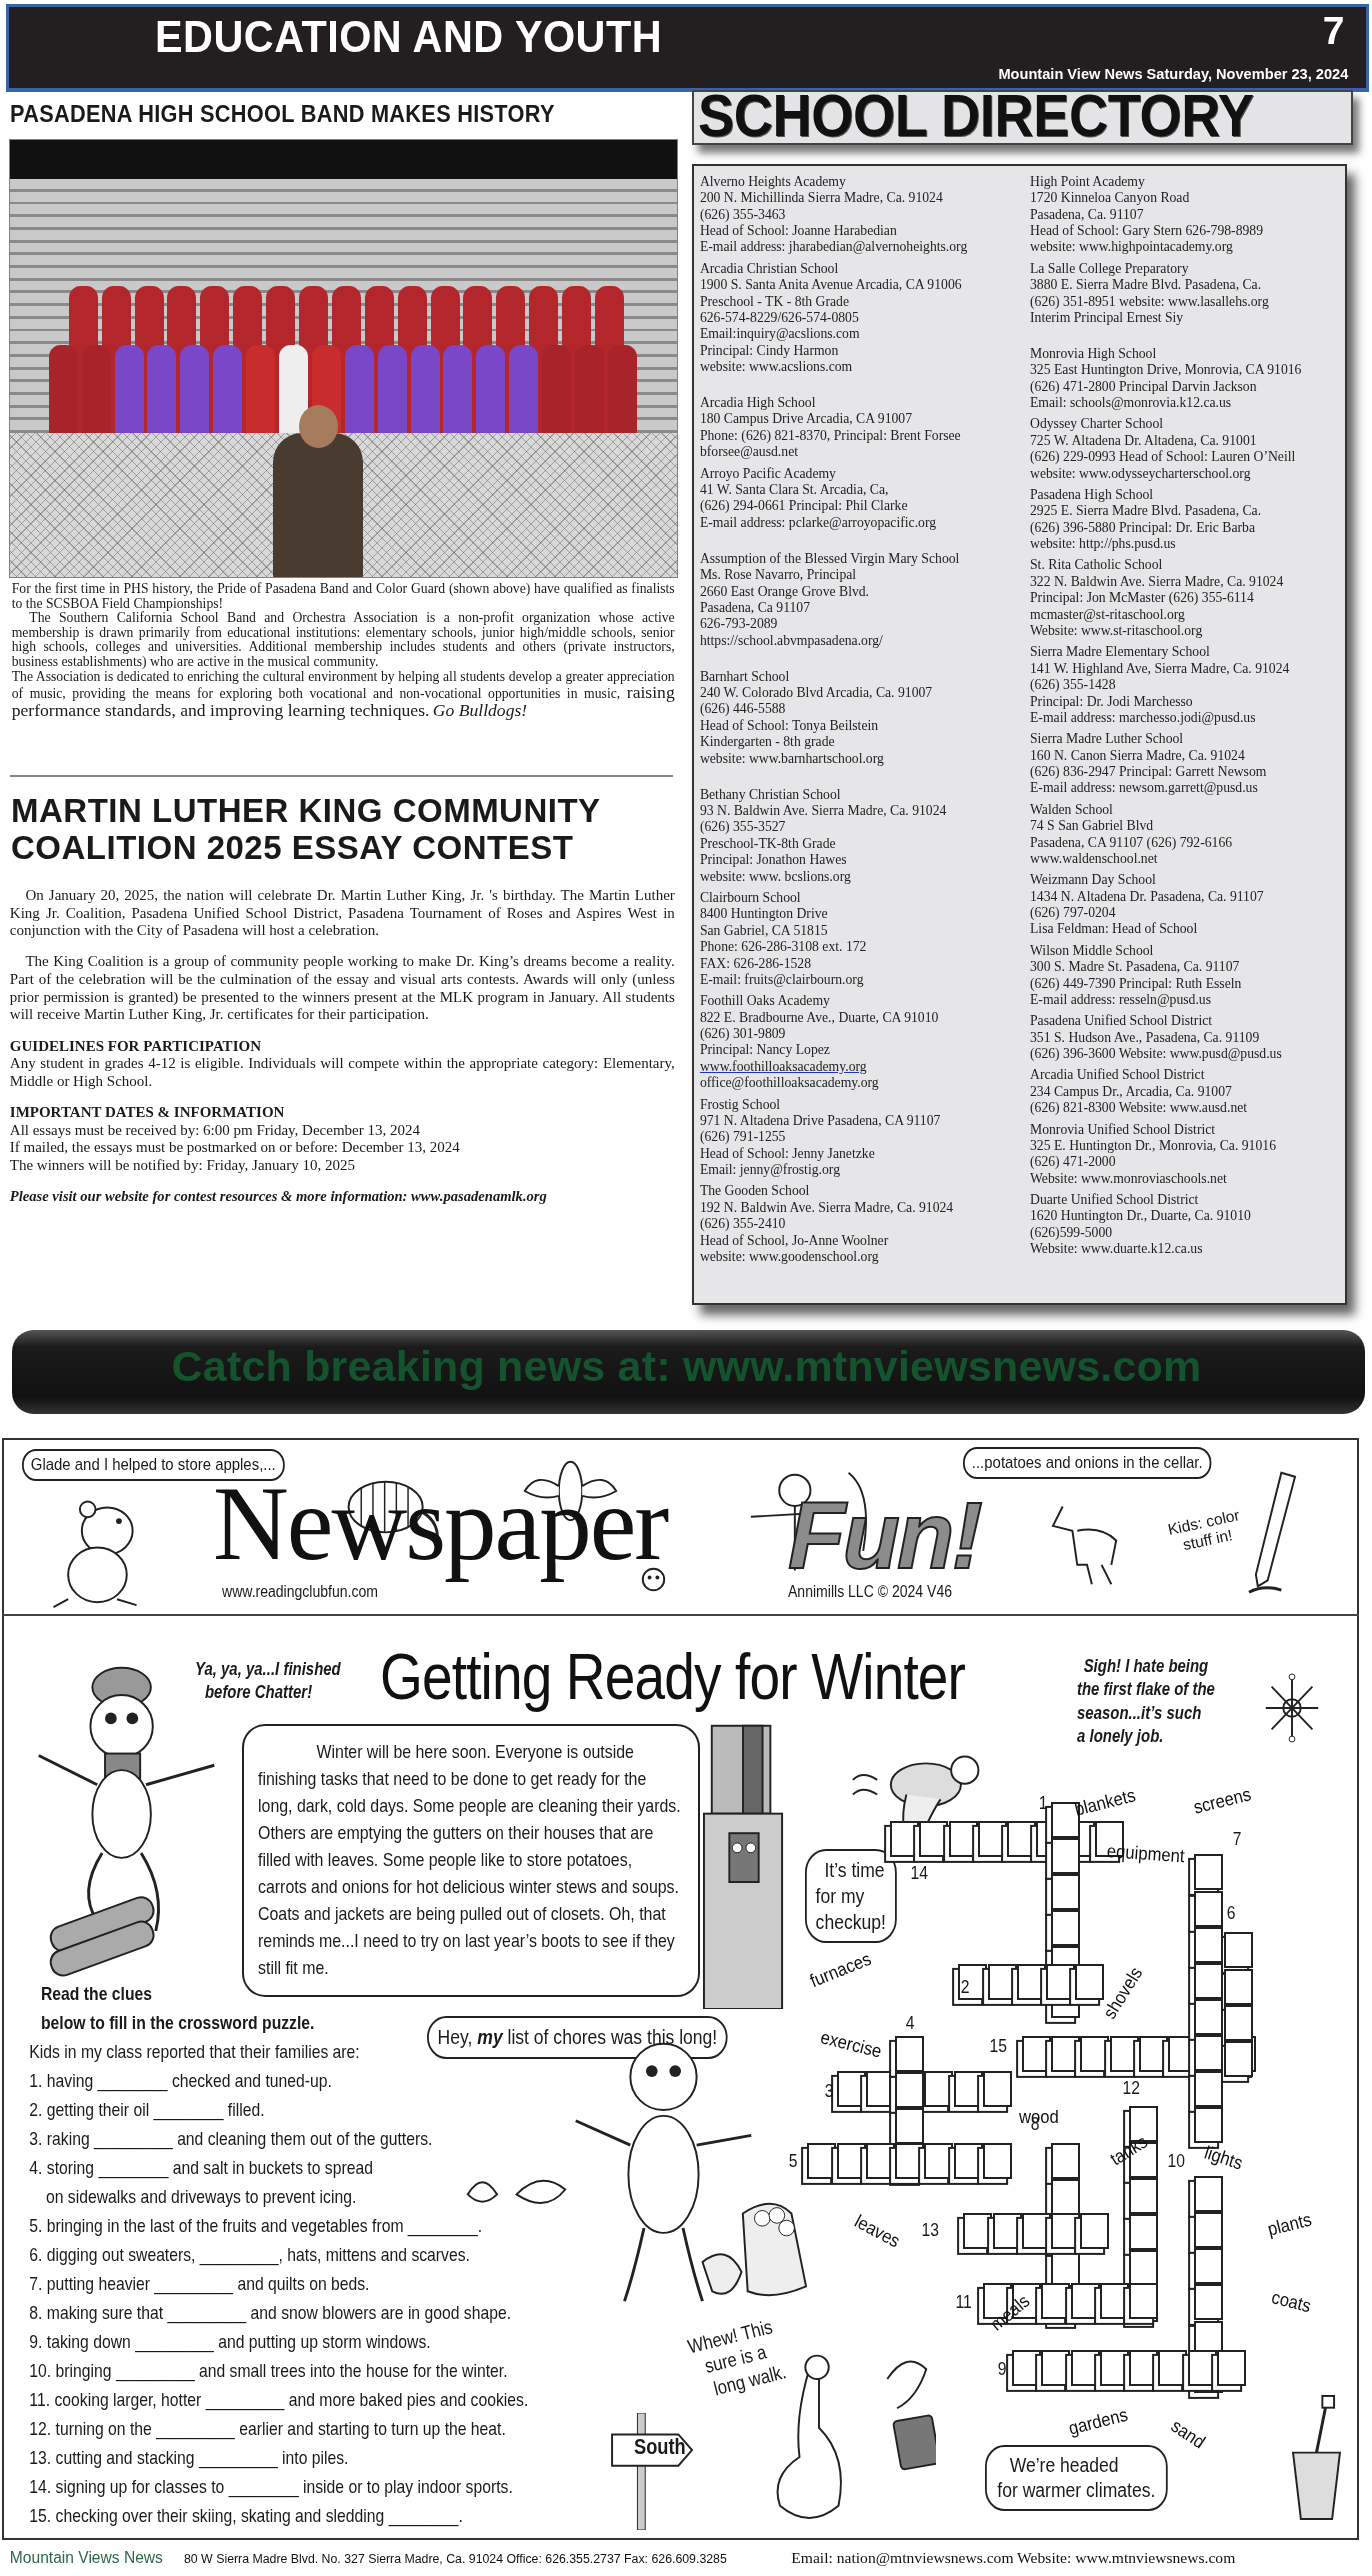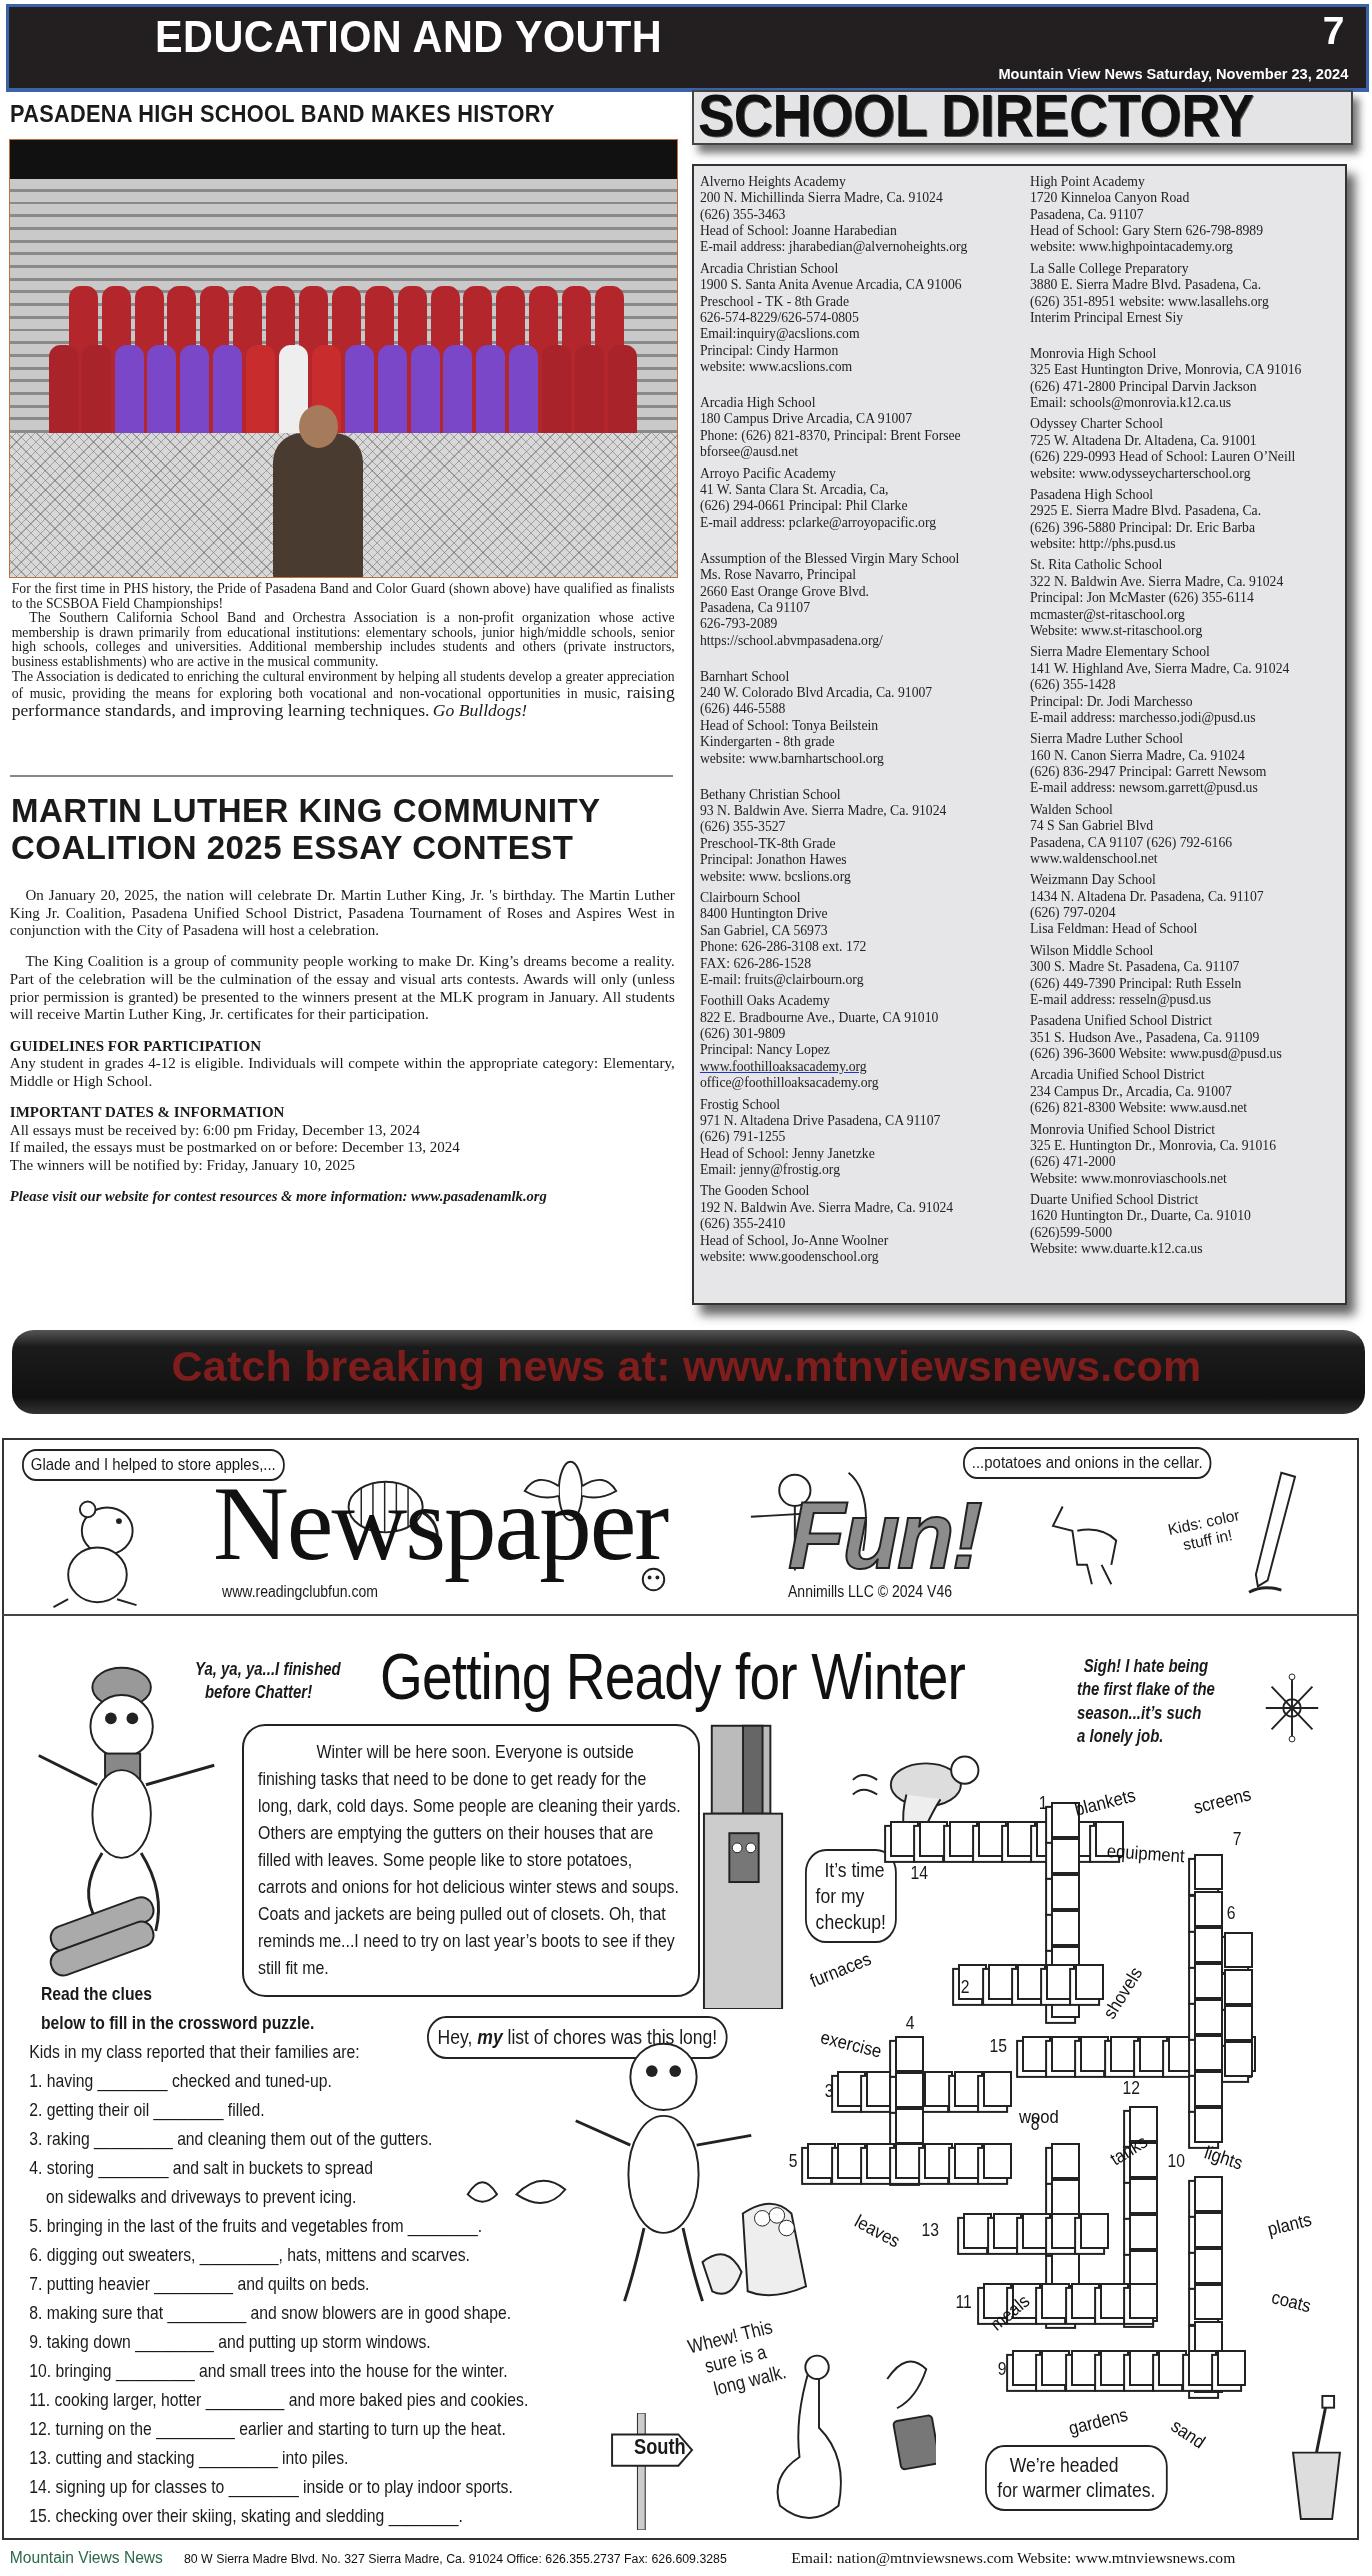--- a/index.html
+++ b/index.html
@@ -37,21 +37,21 @@
   .dir-box{left:692px;top:164px;width:655px;height:1141px;background:#e6e6e8;border:2px solid #333;box-shadow:7.8px 9.8px 9.8px #666}
   .dir-col{position:absolute;top:7.8px;font-size:13.7px;line-height:16.4px;color:#222}
   .dir-col.c1{left:5.9px;width:322px}
   .dir-col.c2{left:336px;width:317px}
   .entry{margin-bottom:4.9px}
   .entry.gap{margin-bottom:19.5px}
   .entry div{white-space:nowrap}
   .entry a{color:#222;text-decoration:underline;text-decoration-color:#2233cc}
   
   .banner{left:11.7px;top:1330px;width:1353px;height:84px;border-radius:21.5px;background:linear-gradient(180deg,#555 0%,#1b1b1b 20%,#111 80%,#333 100%)}
-  .banner-text{left:0;top:1342px;width:1373px;text-align:center;color:#7f1d1d;font-family:"Liberation Sans",sans-serif;font-weight:bold;font-size:43px;letter-spacing:0.2px}
+  .banner-text{left:0;top:1342px;width:1373px;text-align:center;color:#14532d;font-family:"Liberation Sans",sans-serif;font-weight:bold;font-size:43px;letter-spacing:0.2px}
   
   .fun-box{left:2px;top:1438px;width:1357px;height:1102px;border:2px solid #333}
   .fun-divider{left:2px;top:1614px;width:1357px;height:2px;background:#444}
   .nf-title{left:213px;top:1470px;font-family:"Liberation Serif",serif;font-size:105px;line-height:107px;color:#111;letter-spacing:-2px}
   .nf-fun{left:788px;top:1482px;font-family:"Liberation Sans",sans-serif;font-weight:bold;font-style:italic;font-size:94px;color:#8c8c8c;-webkit-text-stroke:2px #222;letter-spacing:-2.9px}
   .bubble{position:absolute;border:2px solid #222;border-radius:15.6px;background:#fff;font-family:"Liberation Sans",sans-serif;font-size:16.6px;padding:3.9px 7.8px;transform:scaleX(0.9);transform-origin:left}
   .small-sans{font-family:"Liberation Sans",sans-serif;font-size:15.6px;transform:scaleX(0.9);transform-origin:left}
   .gr-title{left:380px;top:1640px;font-family:"Liberation Sans",sans-serif;font-size:64px;color:#111;transform:scaleX(0.86);transform-origin:left;letter-spacing:-1px}
   .story{left:242px;top:1724px;width:458px;height:273px;border:2px solid #222;border-radius:23.4px;background:#fff;padding:11.7px 13.7px 0 13.7px;font-family:"Liberation Sans",sans-serif;font-size:18.5px;line-height:27px}
   .story .inner{transform:scaleX(0.86);transform-origin:left;width:116%}
@@ -198,21 +198,21 @@
         <div>Bethany Christian School</div>
         <div>93 N. Baldwin Ave.  Sierra Madre, Ca. 91024</div>
         <div>(626) 355-3527</div>
         <div>Preschool-TK-8th Grade</div>
         <div>Principal: Jonathon Hawes</div>
         <div>website:  www. bcslions.org</div>
       </div>
       <div class="entry">
         <div>Clairbourn School</div>
         <div>8400 Huntington Drive</div>
-        <div>San Gabriel, CA 56973</div>
+        <div>San Gabriel, CA 51815</div>
         <div>Phone: 626-286-3108 ext. 172</div>
         <div>FAX: 626-286-1528</div>
         <div>E-mail: fruits@clairbourn.org</div>
       </div>
       <div class="entry">
         <div>Foothill Oaks Academy</div>
         <div>822 E. Bradbourne Ave., Duarte, CA 91010</div>
         <div>(626) 301-9809</div>
         <div>Principal: Nancy Lopez</div>
         <a style="display: block;">www.foothilloaksacademy.org</a>

